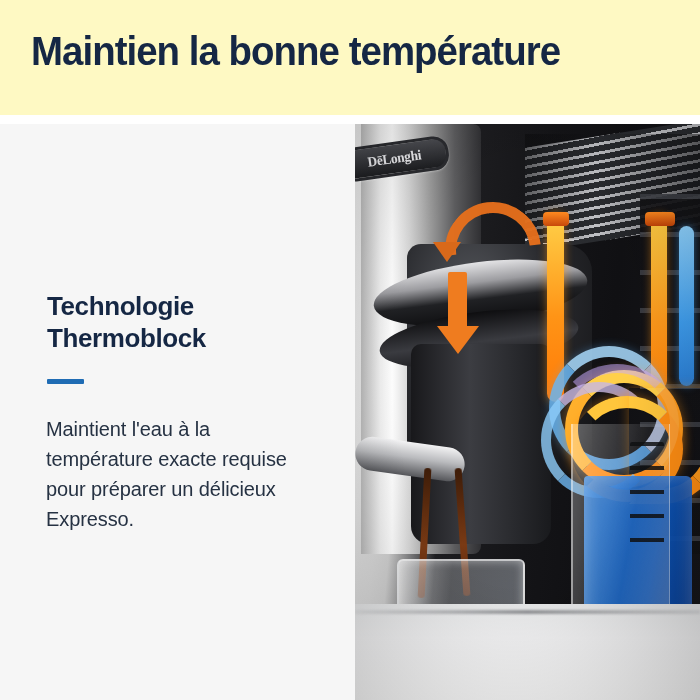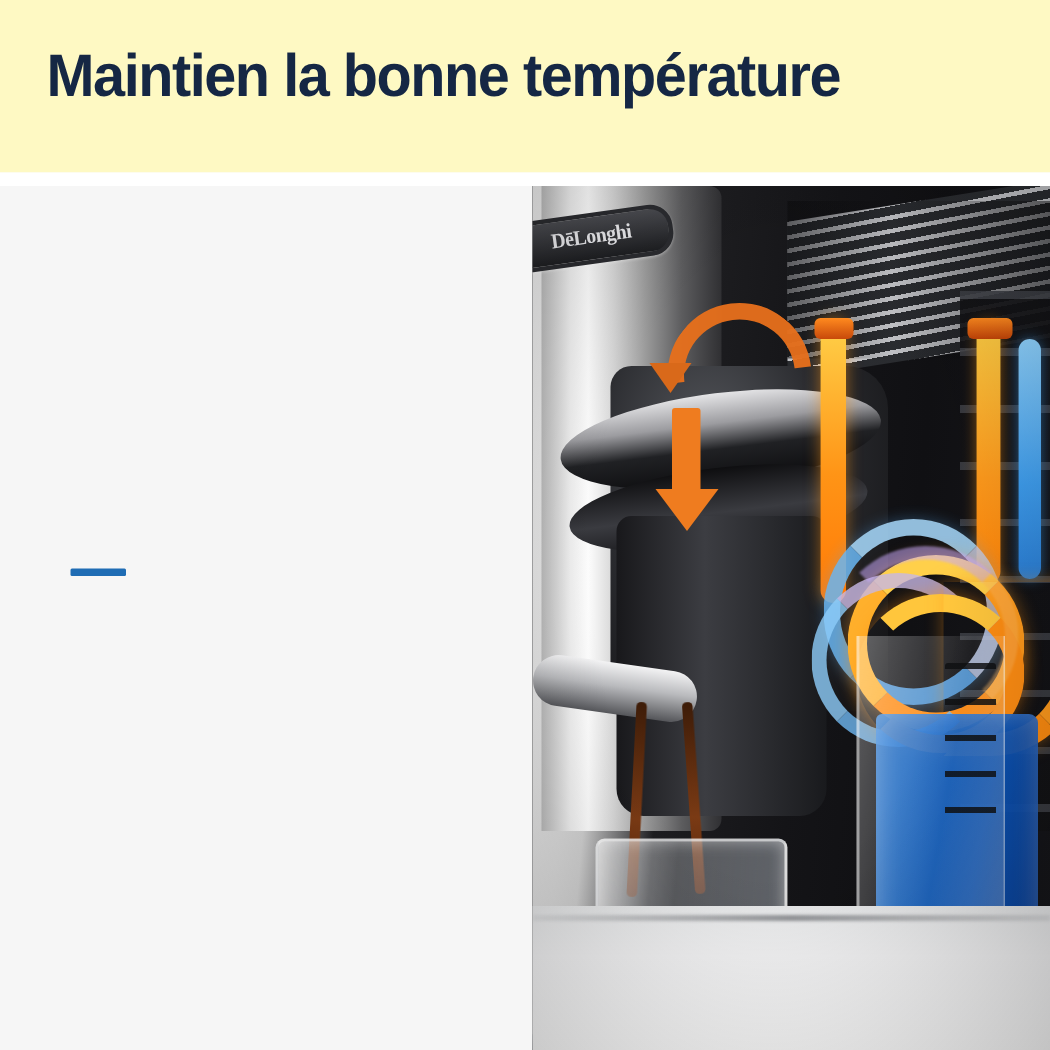--- a/index.html
+++ b/index.html
@@ -423,23 +423,28 @@
 
 <div id="stage">
 
   <div class="header">
     <div class="header-title">Maintien la bonne température</div>
   </div>
   <div class="header-rule"></div>
 
   <div class="left-col">
 
+    <div class="feature-heading">
+      <span>Technologie</span>
+      <span class="l2">Thermoblock</span>
+    </div>
 
     <div class="accent-bar"></div>
 
+    <div class="feature-body">Maintient l'eau à la température exacte requise pour préparer un délicieux Expresso.</div>
 
   </div>
 
   <div class="photo">
     <div class="photo-inner">
 
       <div class="backdrop"></div>
       <div class="slats"></div>
       <div class="slats-shade"></div>
       <div class="rails"></div>

